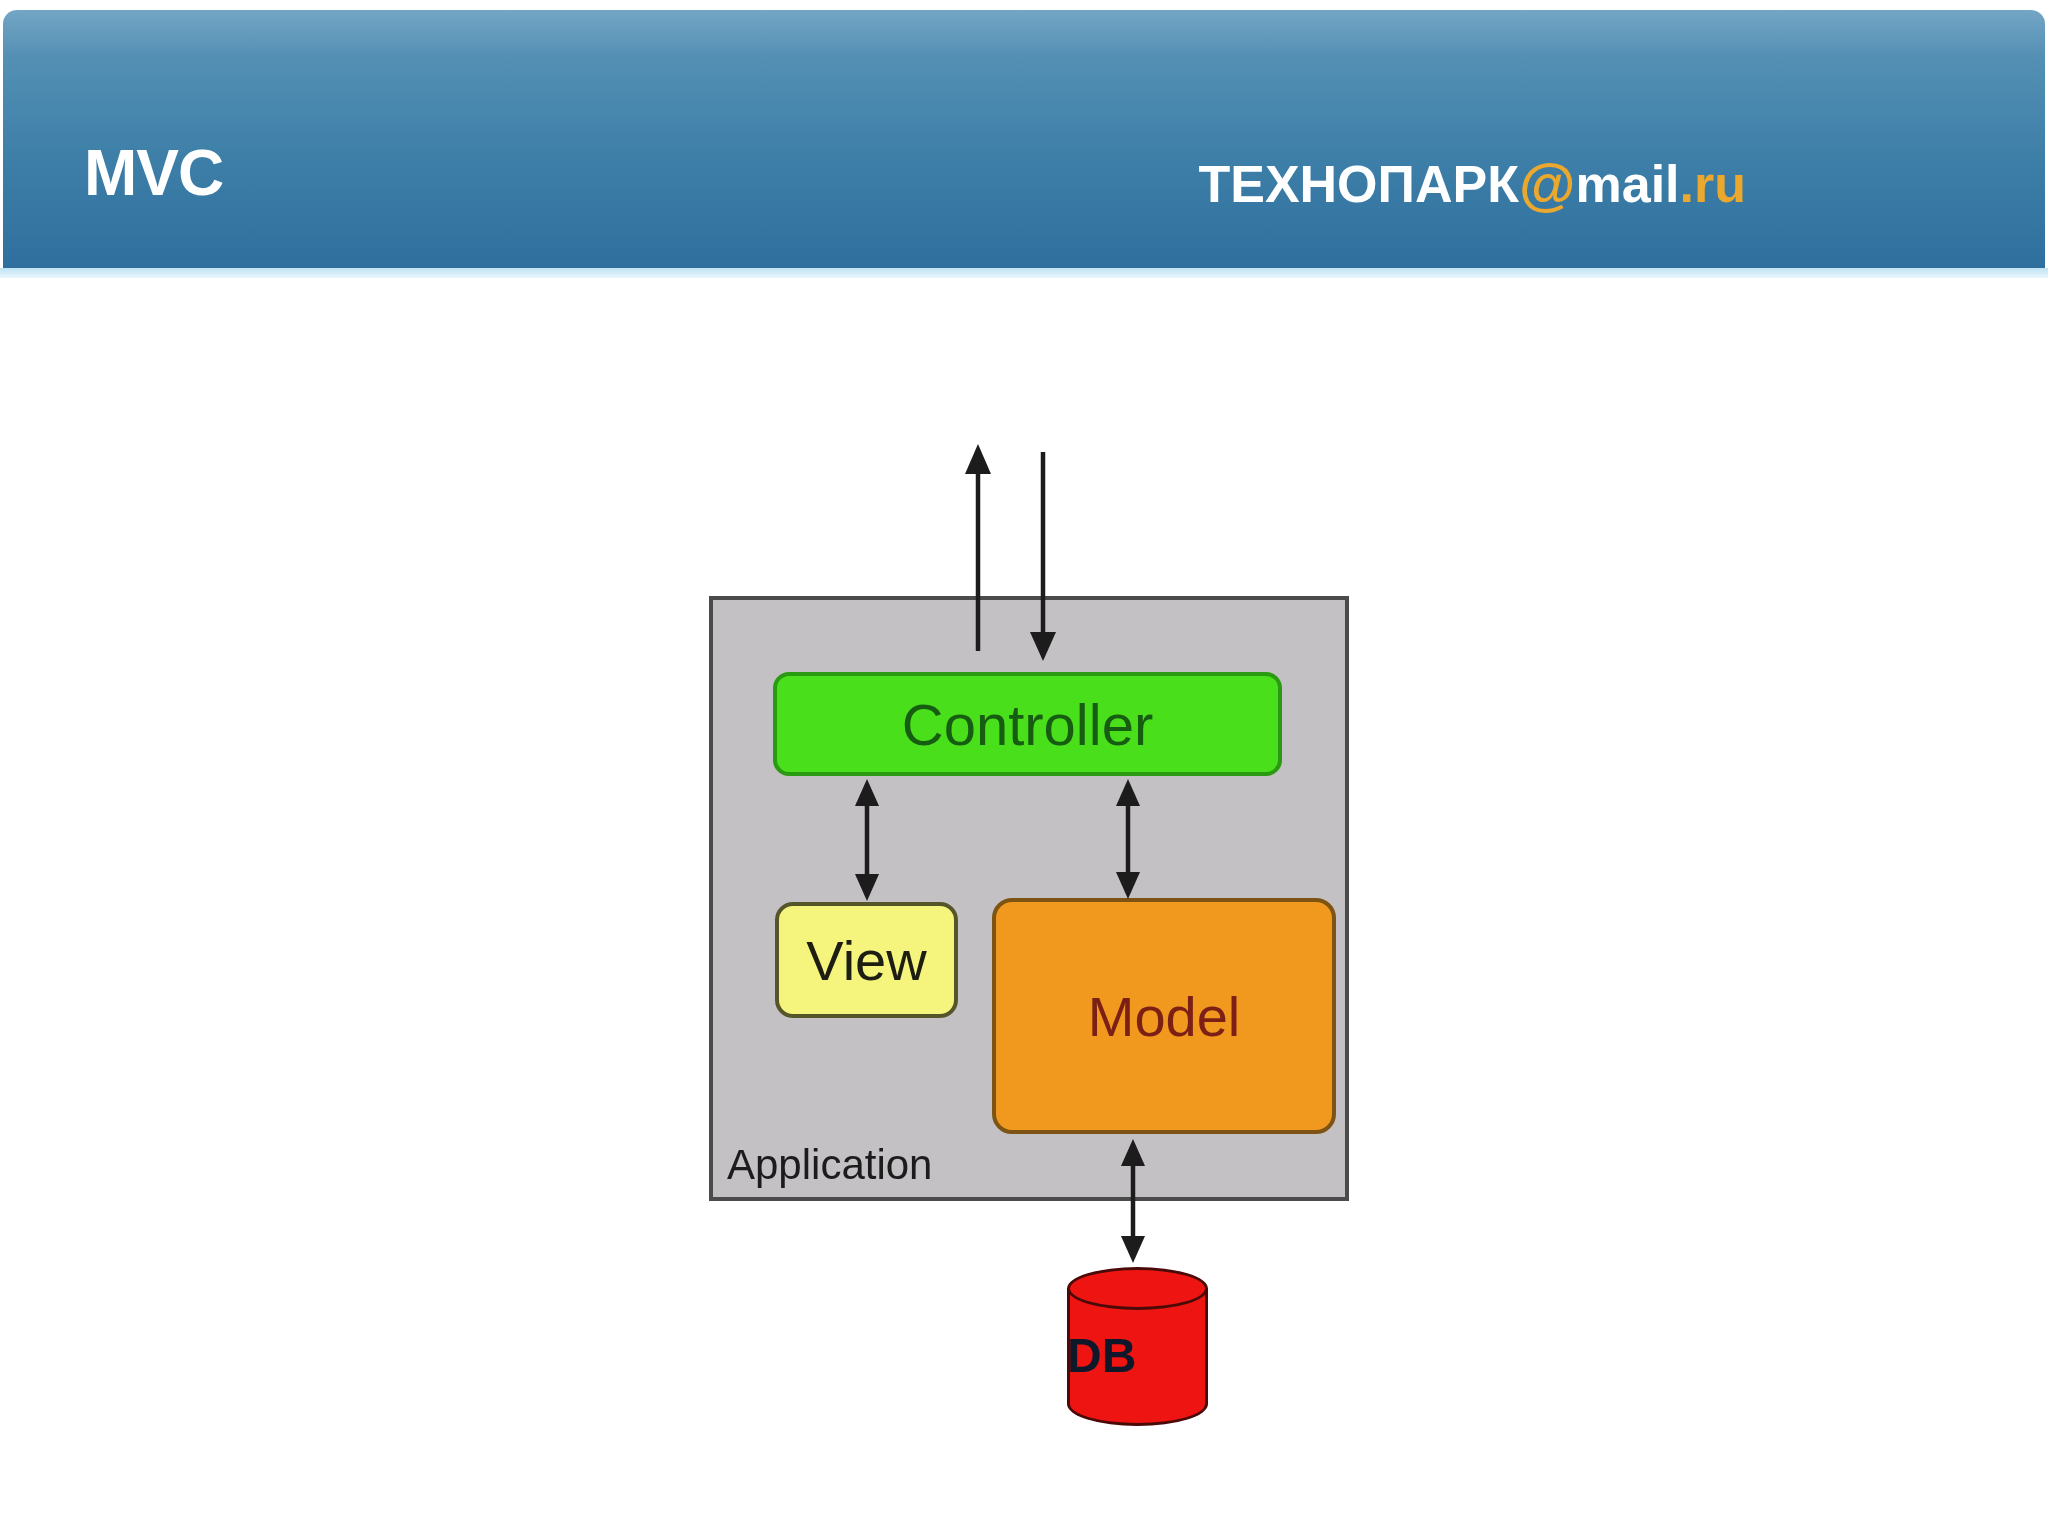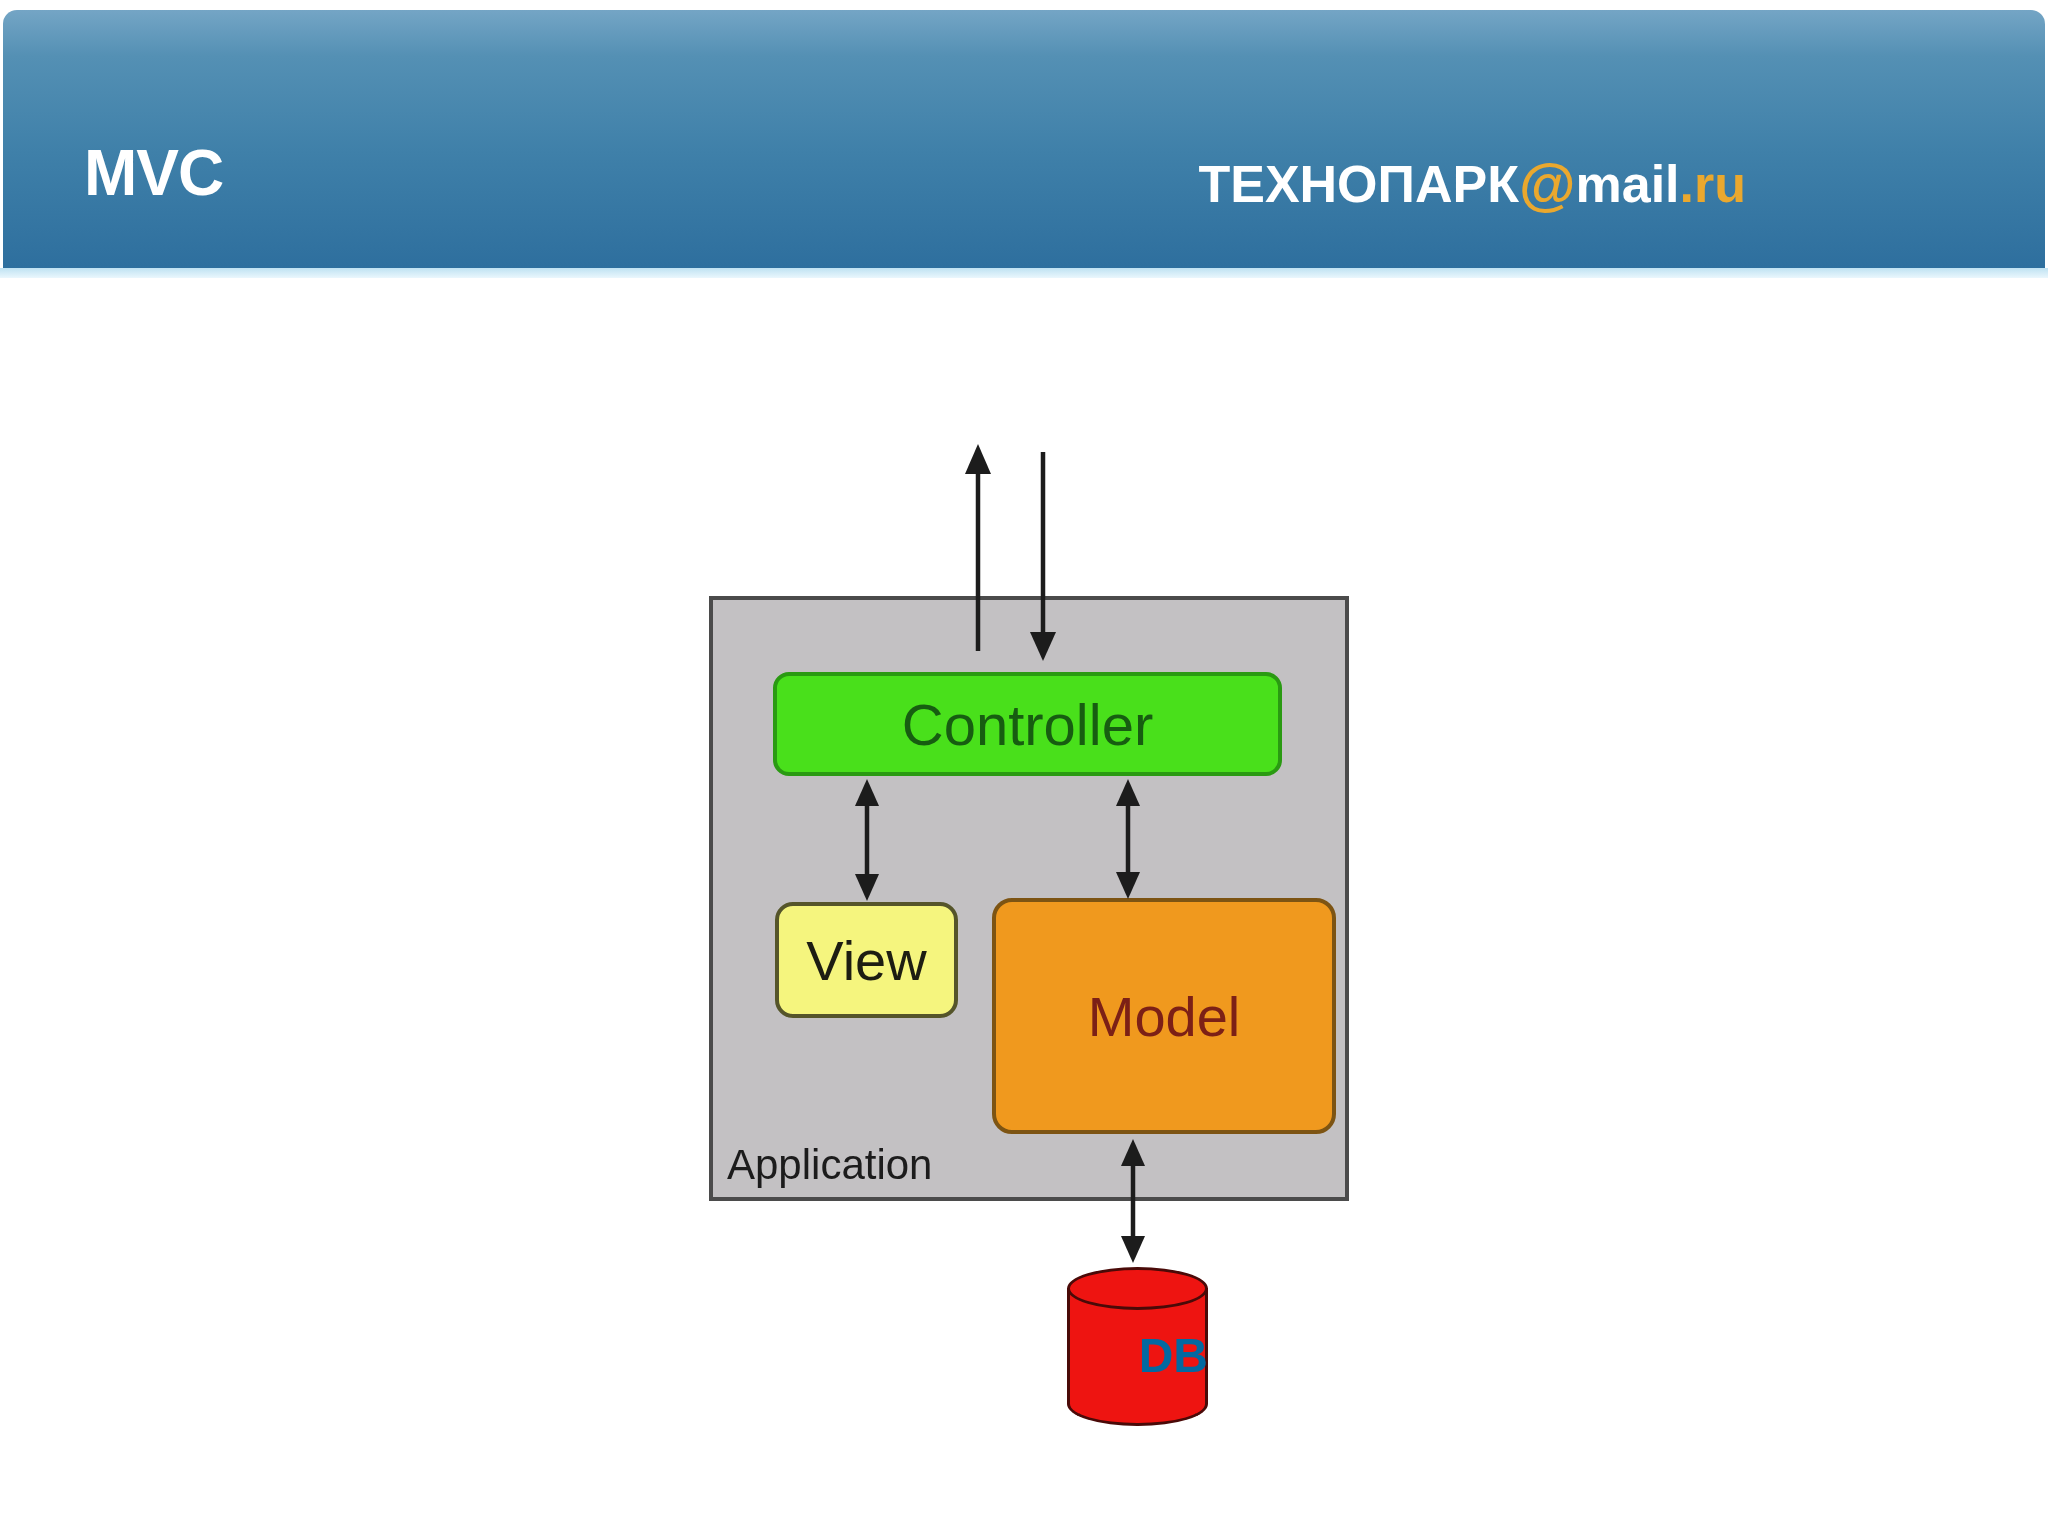--- a/index.html
+++ b/index.html
@@ -130,24 +130,24 @@
     left: 1067px; top: 1267px;
     width: 141px; height: 43px;
     background: #ee1411;
     border: 3px solid #4a0a08;
     border-radius: 50%;
   }
   .db-label {
     position: absolute;
     left: 1067px; top: 1328px;
     width: 141px;
-    text-align: right;
+    text-align: left;
     font-size: 48px;
     font-weight: bold;
-    color: #0369a1;
+    color: #0f172a;
   }
 
   .arrow-layer {
     position: absolute;
     inset: 0;
     pointer-events: none;
   }
   .arrow-layer line { stroke: #1c1c1c; stroke-width: 4.5; }
   .arrow-layer polygon { fill: #1c1c1c; }
 </style>

